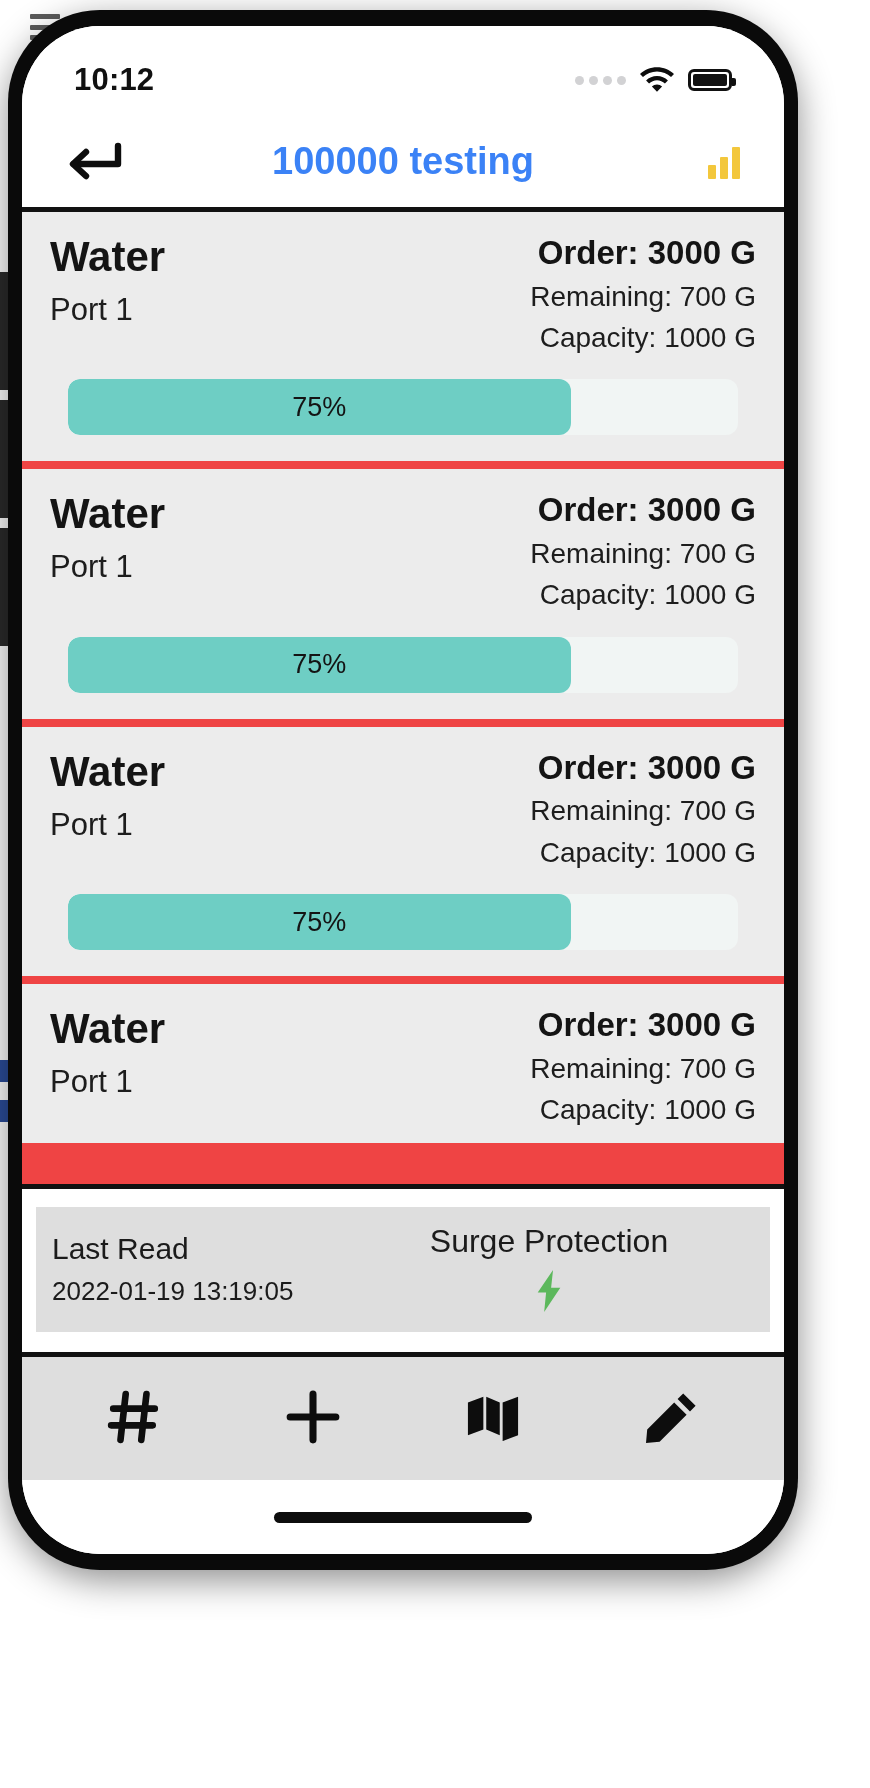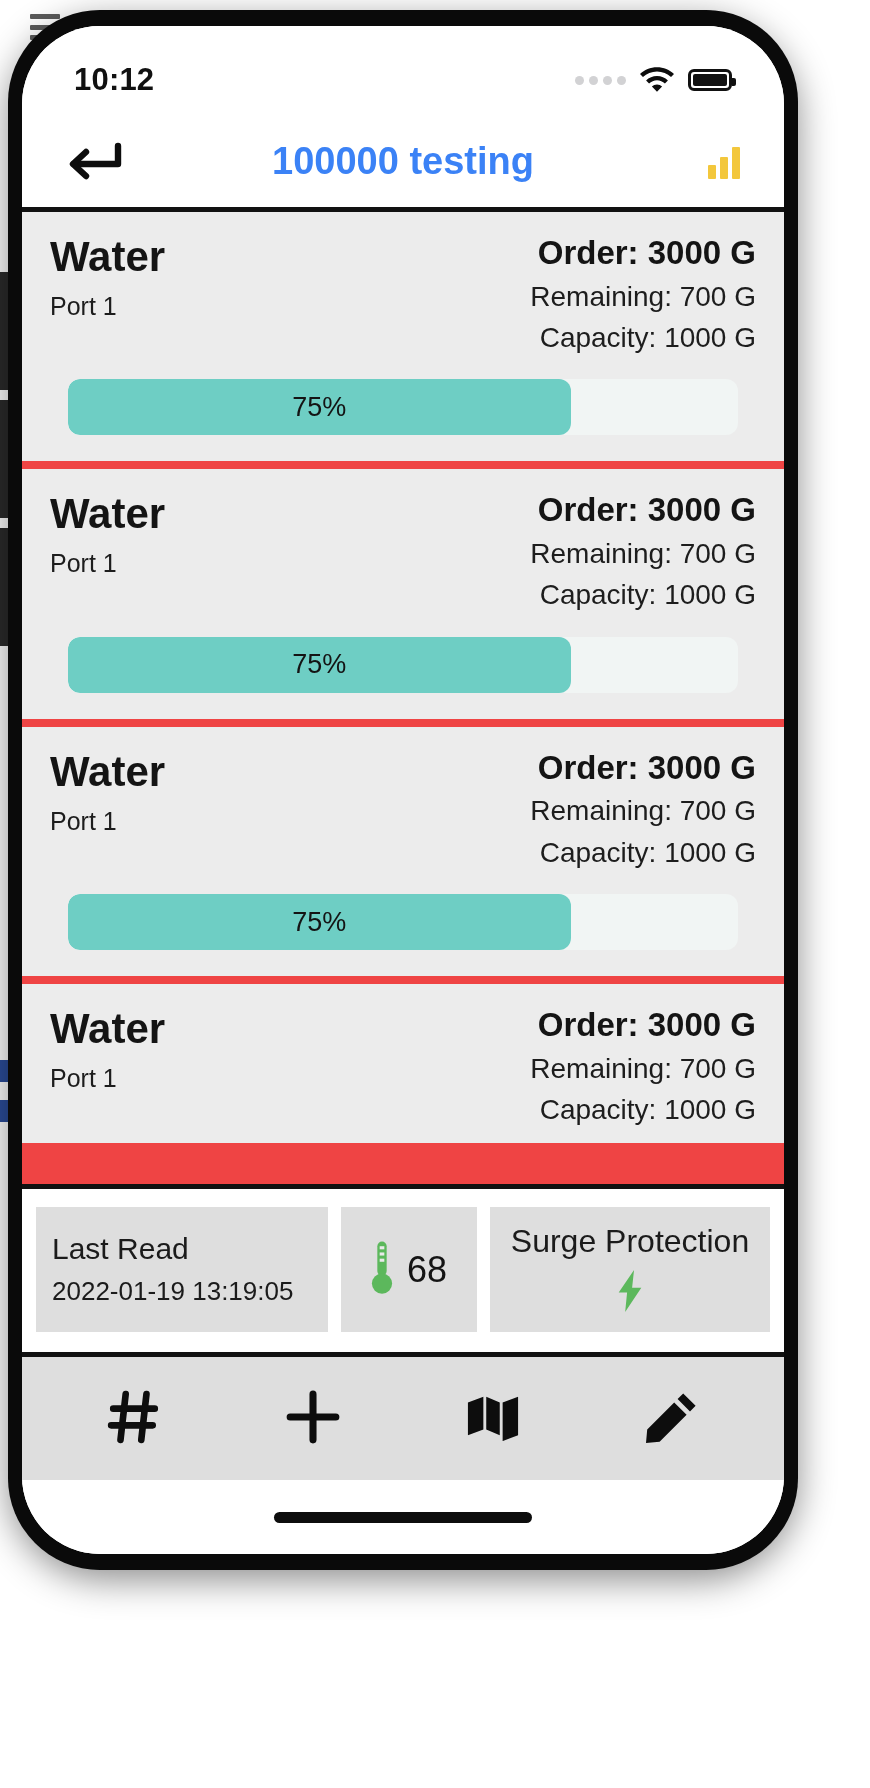--- a/index.html
+++ b/index.html
@@ -120,21 +120,21 @@
     overflow: hidden;
   }
   .card {
     background: #ececec;
     padding: 24px 28px 22px 28px;
     margin-bottom: 8px;
   }
   .card-top { display: flex; justify-content: space-between; align-items: flex-start; }
   .card-left { display: flex; flex-direction: column; gap: 14px; }
   .card-title { font-size: 42px; font-weight: 700; color: #141414; line-height: 1; }
-  .card-sub { font-size: 25px; color: #1d1d1d; }
+  .card-sub { font-size: 31px; color: #1d1d1d; }
   .card-right { display: flex; flex-direction: column; align-items: flex-end; gap: 10px; }
   .card-order { font-size: 33px; font-weight: 700; color: #141414; line-height: 1.05; }
   .card-stat { font-size: 28px; color: #1d1d1d; line-height: 1.12; }
 
   .progress-wrap { margin: 26px 18px 4px 18px; }
   .progress-track {
     position: relative;
     height: 56px; width: 100%;
     background: #f1f5f4; border-radius: 12px;
     overflow: hidden;
@@ -148,21 +148,21 @@
     display: flex; align-items: center; justify-content: center;
     font-size: 27px; color: #141414;
   }
 
   
   .status-tiles {
     flex: 0 0 auto;
     border-top: 5px solid #111;
     background: #ffffff;
     padding: 18px 14px 20px 14px;
-    display: flex; gap: 13px; align-items: stretch;
+    display: flex; gap: 0; align-items: stretch;
   }
   .tile { background: #dedede; display: flex; flex-direction: column; justify-content: center; }
   .tile.lastread { flex: 0 0 292px; padding: 18px 14px 18px 16px; gap: 10px; }
   .tile-title { font-size: 30px; color: #1b1b1b; }
   .tile-value { font-size: 26px; color: #1b1b1b; }
   .tile.temp { flex: 0 0 136px; align-items: center; flex-direction: row; justify-content: center; gap: 14px; }
   .tile-temp-val { font-size: 36px; color: #141414; }
   .tile.surge { flex: 1 1 auto; align-items: center; gap: 10px; padding: 16px 8px; }
   .tile-surge-title { font-size: 32px; color: #1b1b1b; text-align: center; }
 
@@ -323,32 +323,20 @@
           </div>
         </div>
 
       </div>
 
       <div class="status-tiles">
         <div class="tile lastread" style="background: rgb(222, 222, 222);">
           <div class="tile-title">Last Read</div>
           <div class="tile-value">2022-01-19   13:19:05</div>
         </div>
-        <div class="tile temp" style="background: rgb(222, 222, 222);">
-          <span>
-            <svg viewBox="0 0 14 36" width="22" height="56">
-              <rect x="4" y="1" width="6" height="22" rx="3" fill="#5CB85C"></rect>
-              <circle cx="7" cy="28" r="6.5" fill="#5CB85C"></circle>
-              <rect x="5.5" y="4" width="3" height="2" fill="#eaeaea"></rect>
-              <rect x="5.5" y="8" width="3" height="2" fill="#eaeaea"></rect>
-              <rect x="5.5" y="12" width="3" height="2" fill="#eaeaea"></rect>
-            </svg>
-          </span>
-          <span class="tile-temp-val">68</span>
-        </div>
         <div class="tile surge" style="background: rgb(222, 222, 222);">
           <div class="tile-surge-title">Surge Protection</div>
           <span>
             <svg viewBox="0 0 16 26" width="26" height="42" fill="#5CB85C">
               <path d="M10.5 0 1 14h5.2L5 26 15 11H9.3z"></path>
             </svg>
           </span>
         </div>
       </div>
 

